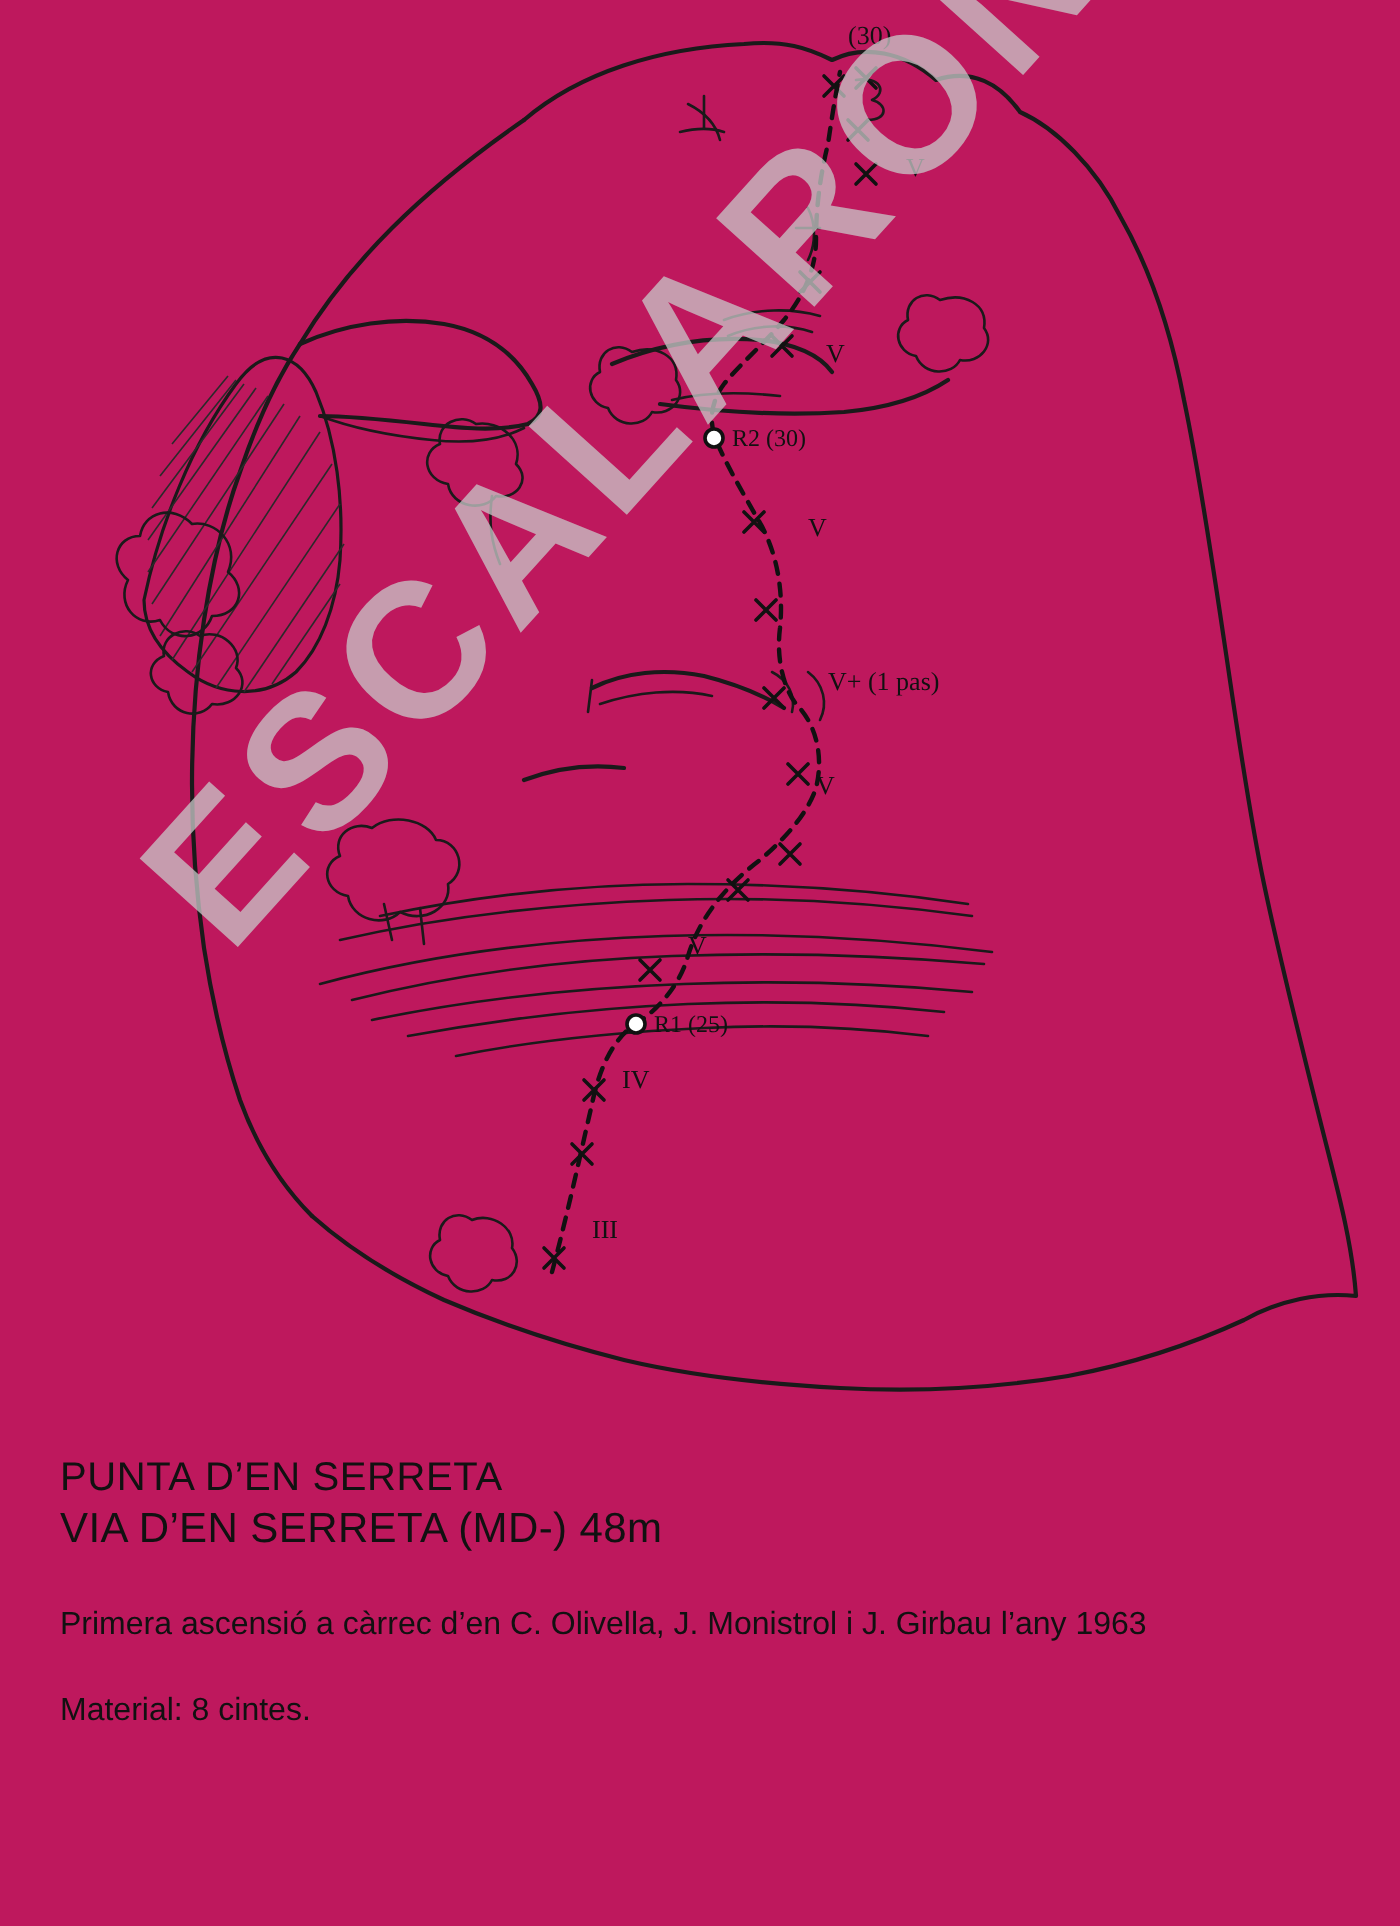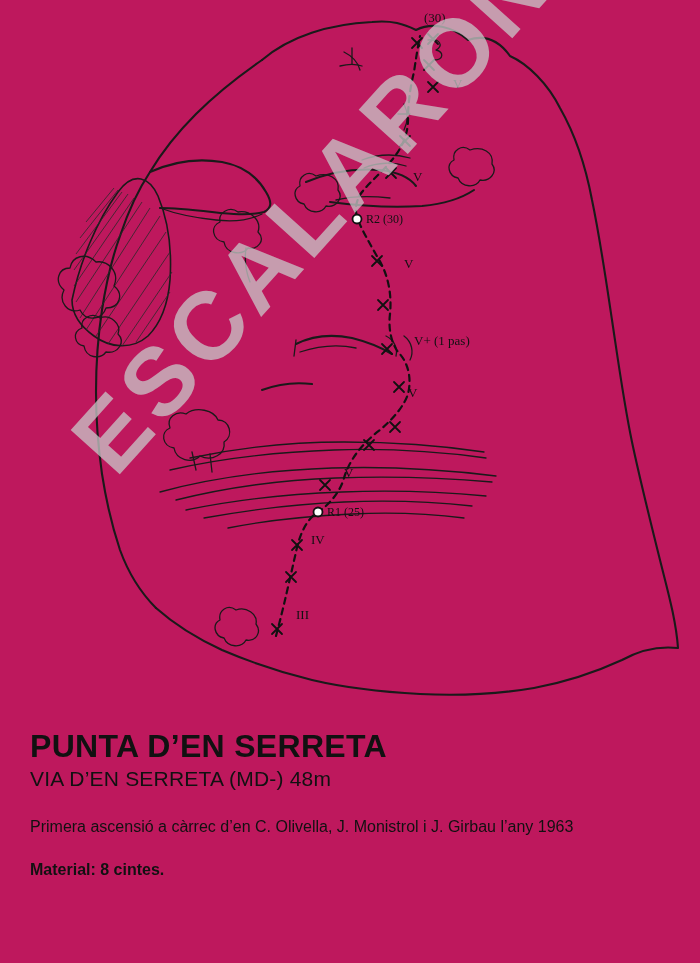--- a/index.html
+++ b/index.html
@@ -52,41 +52,41 @@
     transform-origin: left top;
     white-space: nowrap;
   }
   .caption {
     position: absolute;
     left: 30px;
     top: 728px;
     width: 645px;
   }
   .title-main {
-    font-size: 32px;
-    font-weight: bold;
+    font-size: 20px;
+    font-weight: normal;
     letter-spacing: 0.3px;
     margin: 0 0 2px 0;
     color: #111111;
   }
   .title-sub {
     font-size: 21px;
     font-weight: normal;
     letter-spacing: 0.2px;
     margin: 0 0 24px 0;
     color: #111111;
   }
   .body-para {
     font-size: 16px;
     line-height: 1.55;
     margin: 0 0 18px 0;
     color: #111111;
     max-width: 640px;
   }
-  .body-para:last-child { margin-bottom: 0; font-weight: bold; }
+  .body-para:last-child { margin-bottom: 0; }
 
   
   .rock { fill: none; stroke: #1a1a1a; stroke-width: 2.1; stroke-linecap: round; stroke-linejoin: round; }
   .rock-thin { fill: none; stroke: #1a1a1a; stroke-width: 1.3; stroke-linecap: round; stroke-linejoin: round; }
   .hatch { fill: none; stroke: #2a2a2a; stroke-width: 0.8; }
   .route { fill: none; stroke: #111111; stroke-width: 2.2; stroke-dasharray: 6 5; stroke-linecap: round; }
   .bolt { stroke: #111111; stroke-width: 1.8; stroke-linecap: round; }
   .belay { fill: #ffffff; stroke: #111111; stroke-width: 1.8; }
   .grade-txt { font-family: "Liberation Serif", serif; font-size: 13px; fill: #111111; }
   .belay-txt { font-family: "Liberation Serif", serif; font-size: 12px; fill: #111111; }

